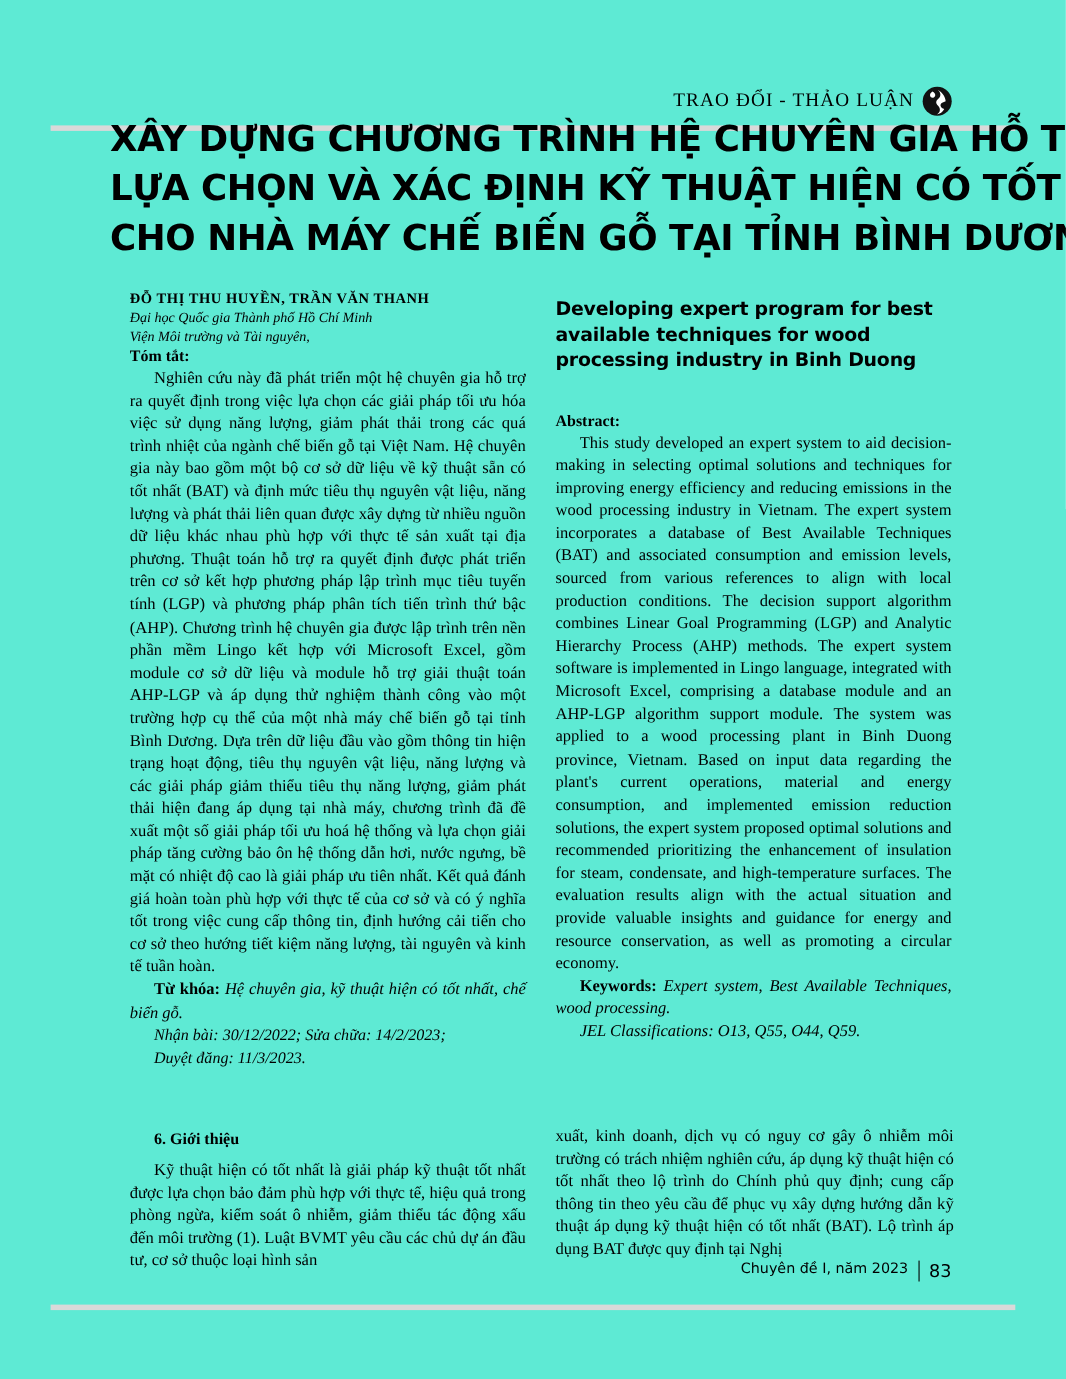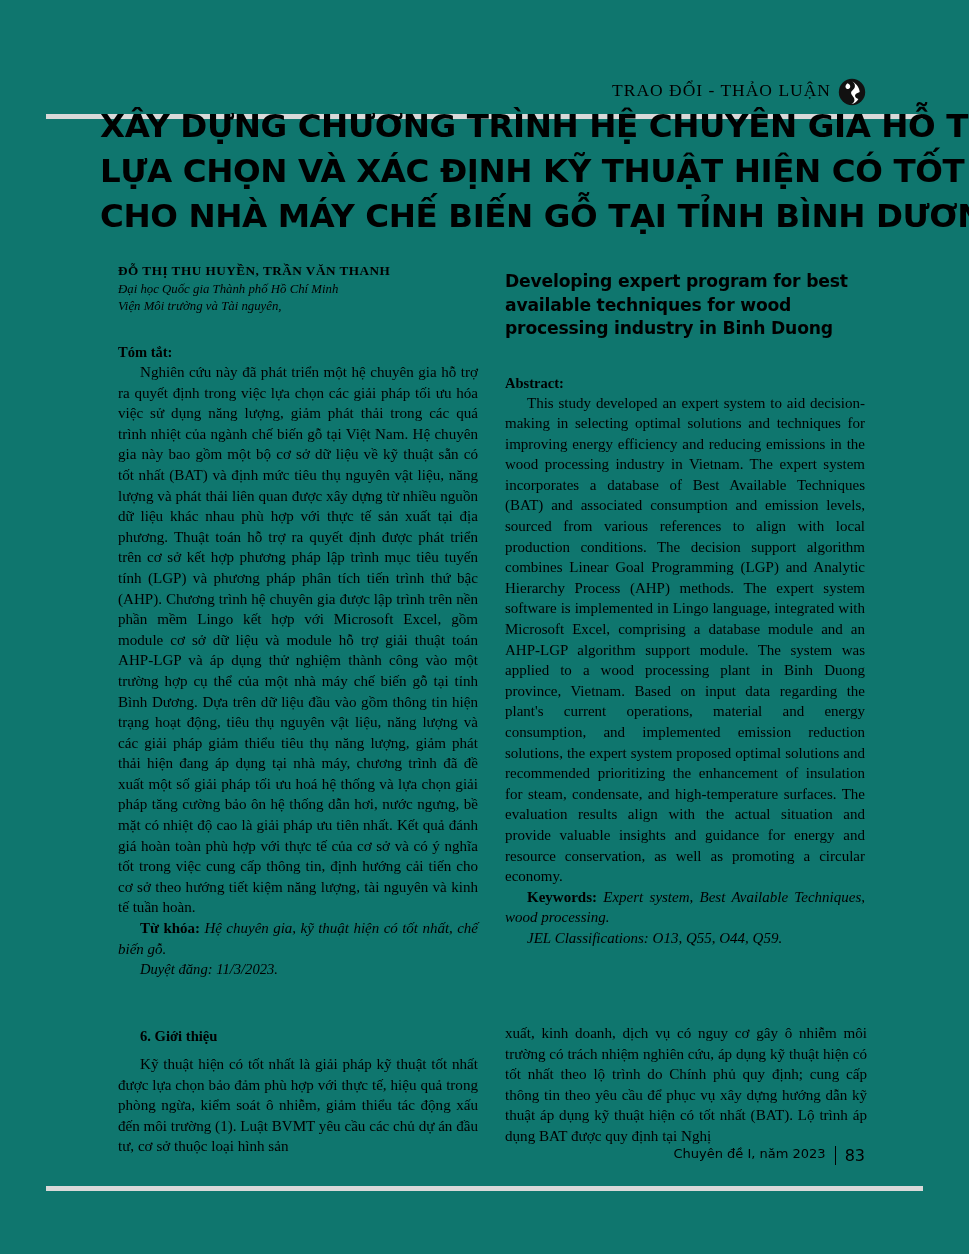--- a/index.html
+++ b/index.html
@@ -14,21 +14,21 @@
     color: #000000;
     position: relative;
     overflow: hidden;
   }
 
   .page {
     position: absolute;
     left: 0; top: 0;
     width: 969px;
     height: 1254px;
-    background: #0f766e;
+    background: #5eead4;
   }
 
   
   .masthead {
     position: absolute;
     left: 0; top: 38px;
     width: 969px;
     height: 40px;
   }
   .masthead-text {
@@ -235,25 +235,26 @@
     <div class="title-line">XÂY DỰNG CHƯƠNG TRÌNH HỆ CHUYÊN GIA HỖ TRỢ</div>
     <div class="title-line">LỰA CHỌN VÀ XÁC ĐỊNH KỸ THUẬT HIỆN CÓ TỐT NHẤT</div>
     <div class="title-line">CHO NHÀ MÁY CHẾ BIẾN GỖ TẠI TỈNH BÌNH DƯƠNG</div>
   </div>
 
   <div class="col-left">
     <p class="authors">ĐỖ THỊ THU HUYỀN, TRẦN VĂN THANH</p>
     <p class="affil">Đại học Quốc gia Thành phố Hồ Chí Minh</p>
     <p class="affil">Viện Môi trường và Tài nguyên,</p>
 
-    <p class="abs-head" style="margin-top:28px;">Tóm tắt:</p>
+    <p class="abs-head" style="">Tóm tắt:</p>
     <p class="body-text">Nghiên cứu này đã phát triển một hệ chuyên gia hỗ trợ ra quyết định trong việc lựa chọn các giải pháp tối ưu hóa việc sử dụng năng lượng, giảm phát thải trong các quá trình nhiệt của ngành chế biến gỗ tại Việt Nam. Hệ chuyên gia này bao gồm một bộ cơ sở dữ liệu về kỹ thuật sẵn có tốt nhất (BAT) và định mức tiêu thụ nguyên vật liệu, năng lượng và phát thải liên quan được xây dựng từ nhiều nguồn dữ liệu khác nhau phù hợp với thực tế sản xuất tại địa phương. Thuật toán hỗ trợ ra quyết định được phát triển trên cơ sở kết hợp phương pháp lập trình mục tiêu tuyến tính (LGP) và phương pháp phân tích tiến trình thứ bậc (AHP). Chương trình hệ chuyên gia được lập trình trên nền phần mềm Lingo kết hợp với Microsoft Excel, gồm module cơ sở dữ liệu và module hỗ trợ giải thuật toán AHP-LGP và áp dụng thử nghiệm thành công vào một trường hợp cụ thể của một nhà máy chế biến gỗ tại tỉnh Bình Dương. Dựa trên dữ liệu đầu vào gồm thông tin hiện trạng hoạt động, tiêu thụ nguyên vật liệu, năng lượng và các giải pháp giảm thiểu tiêu thụ năng lượng, giảm phát thải hiện đang áp dụng tại nhà máy, chương trình đã đề xuất một số giải pháp tối ưu hoá hệ thống và lựa chọn giải pháp tăng cường bảo ôn hệ thống dẫn hơi, nước ngưng, bề mặt có nhiệt độ cao là giải pháp ưu tiên nhất. Kết quả đánh giá hoàn toàn phù hợp với thực tế của cơ sở và có ý nghĩa tốt trong việc cung cấp thông tin, định hướng cải tiến cho cơ sở theo hướng tiết kiệm năng lượng, tài nguyên và kinh tế tuần hoàn.</p>
 
     <p class="kw"><b>Từ khóa:</b> <span>Hệ chuyên gia, kỹ thuật hiện có tốt nhất, chế biến gỗ.</span></p>
 
+    <p class="dates">Nhận bài: 30/12/2022; Sửa chữa: 14/2/2023;</p>
     <p class="dates">Duyệt đăng: 11/3/2023.</p>
   </div>
 
   <div class="col-right">
     <p class="en-title">Developing expert program for best available techniques for wood processing industry in Binh Duong</p>
 
     <p class="abs-head" style="margin-top:32px;">Abstract:</p>
     <p class="body-text en">This study developed an expert system to aid decision-making in selecting optimal solutions and techniques for improving energy efficiency and reducing emissions in the wood processing industry in Vietnam. The expert system incorporates a database of Best Available Techniques (BAT) and associated consumption and emission levels, sourced from various references to align with local production conditions. The decision support algorithm combines Linear Goal Programming (LGP) and Analytic Hierarchy Process (AHP) methods. The expert system software is implemented in Lingo language, integrated with Microsoft Excel, comprising a database module and an AHP-LGP algorithm support module. The system was applied to a wood processing plant in Binh Duong province, Vietnam. Based on input data regarding the plant's current operations, material and energy consumption, and implemented emission reduction solutions, the expert system proposed optimal solutions and recommended prioritizing the enhancement of insulation for steam, condensate, and high-temperature surfaces. The evaluation results align with the actual situation and provide valuable insights and guidance for energy and resource conservation, as well as promoting a circular economy.</p>
 
     <p class="kw"><b>Keywords:</b> <span>Expert system, Best Available Techniques, wood processing.</span></p>

